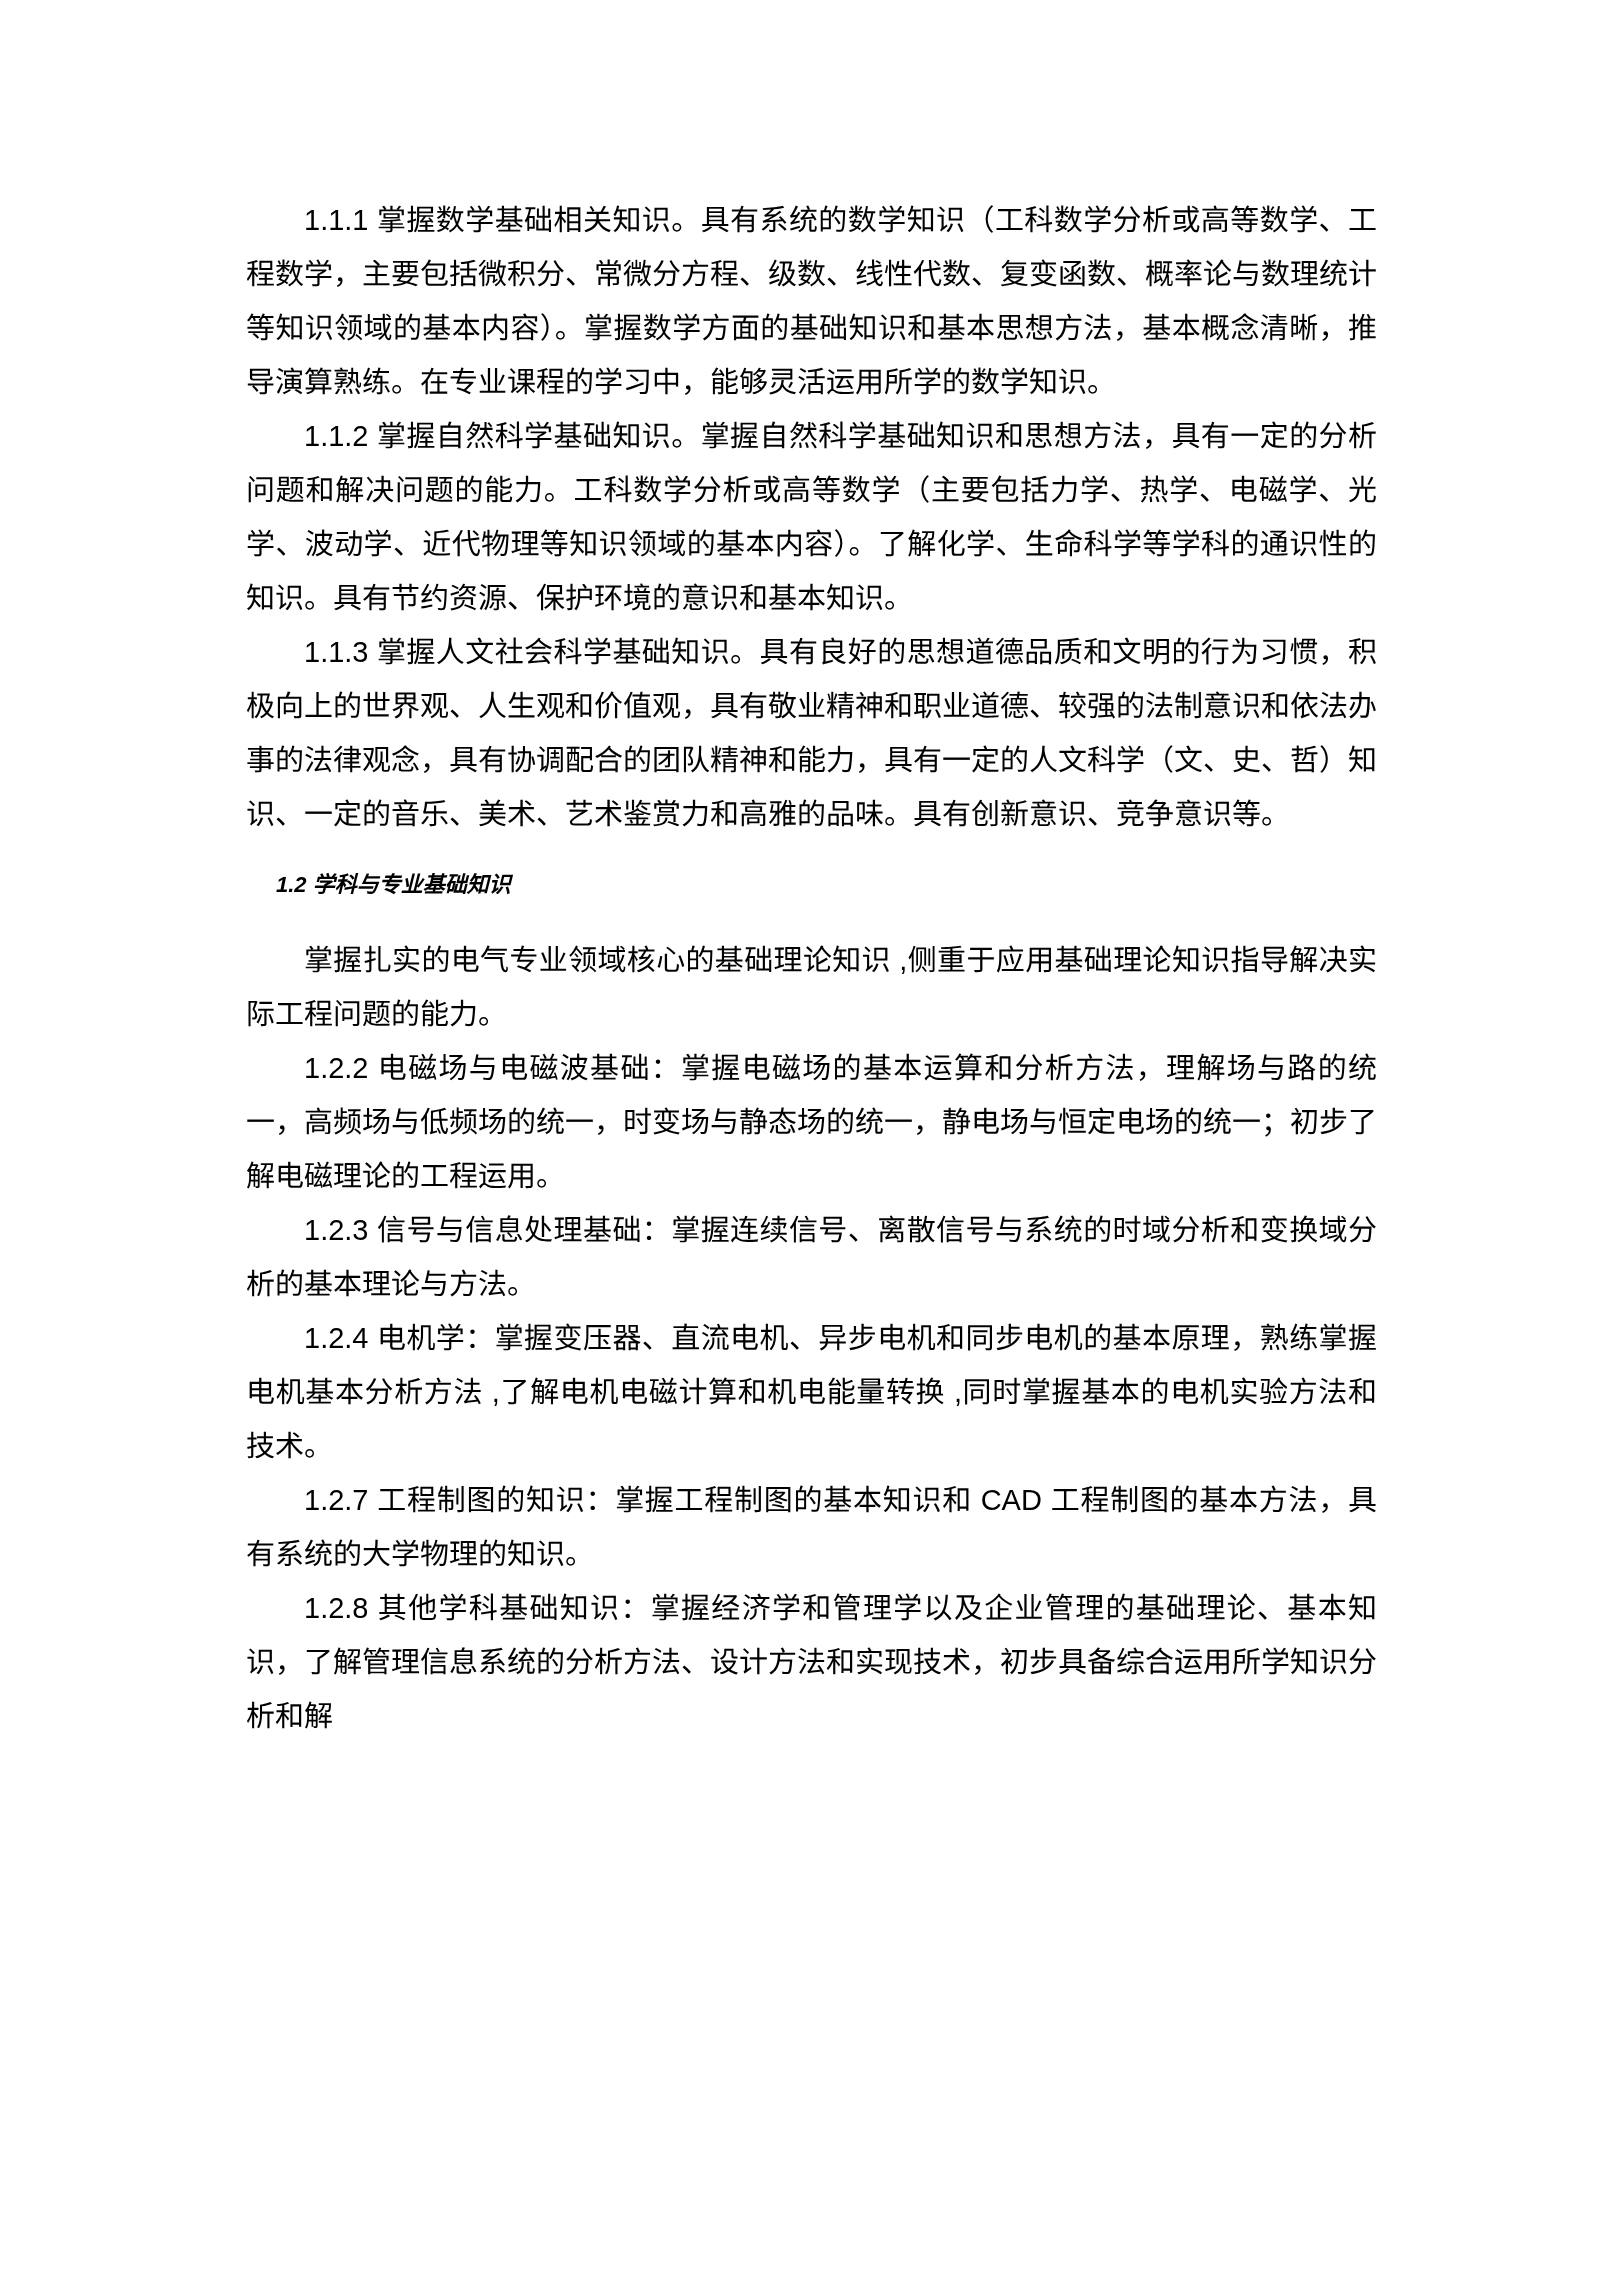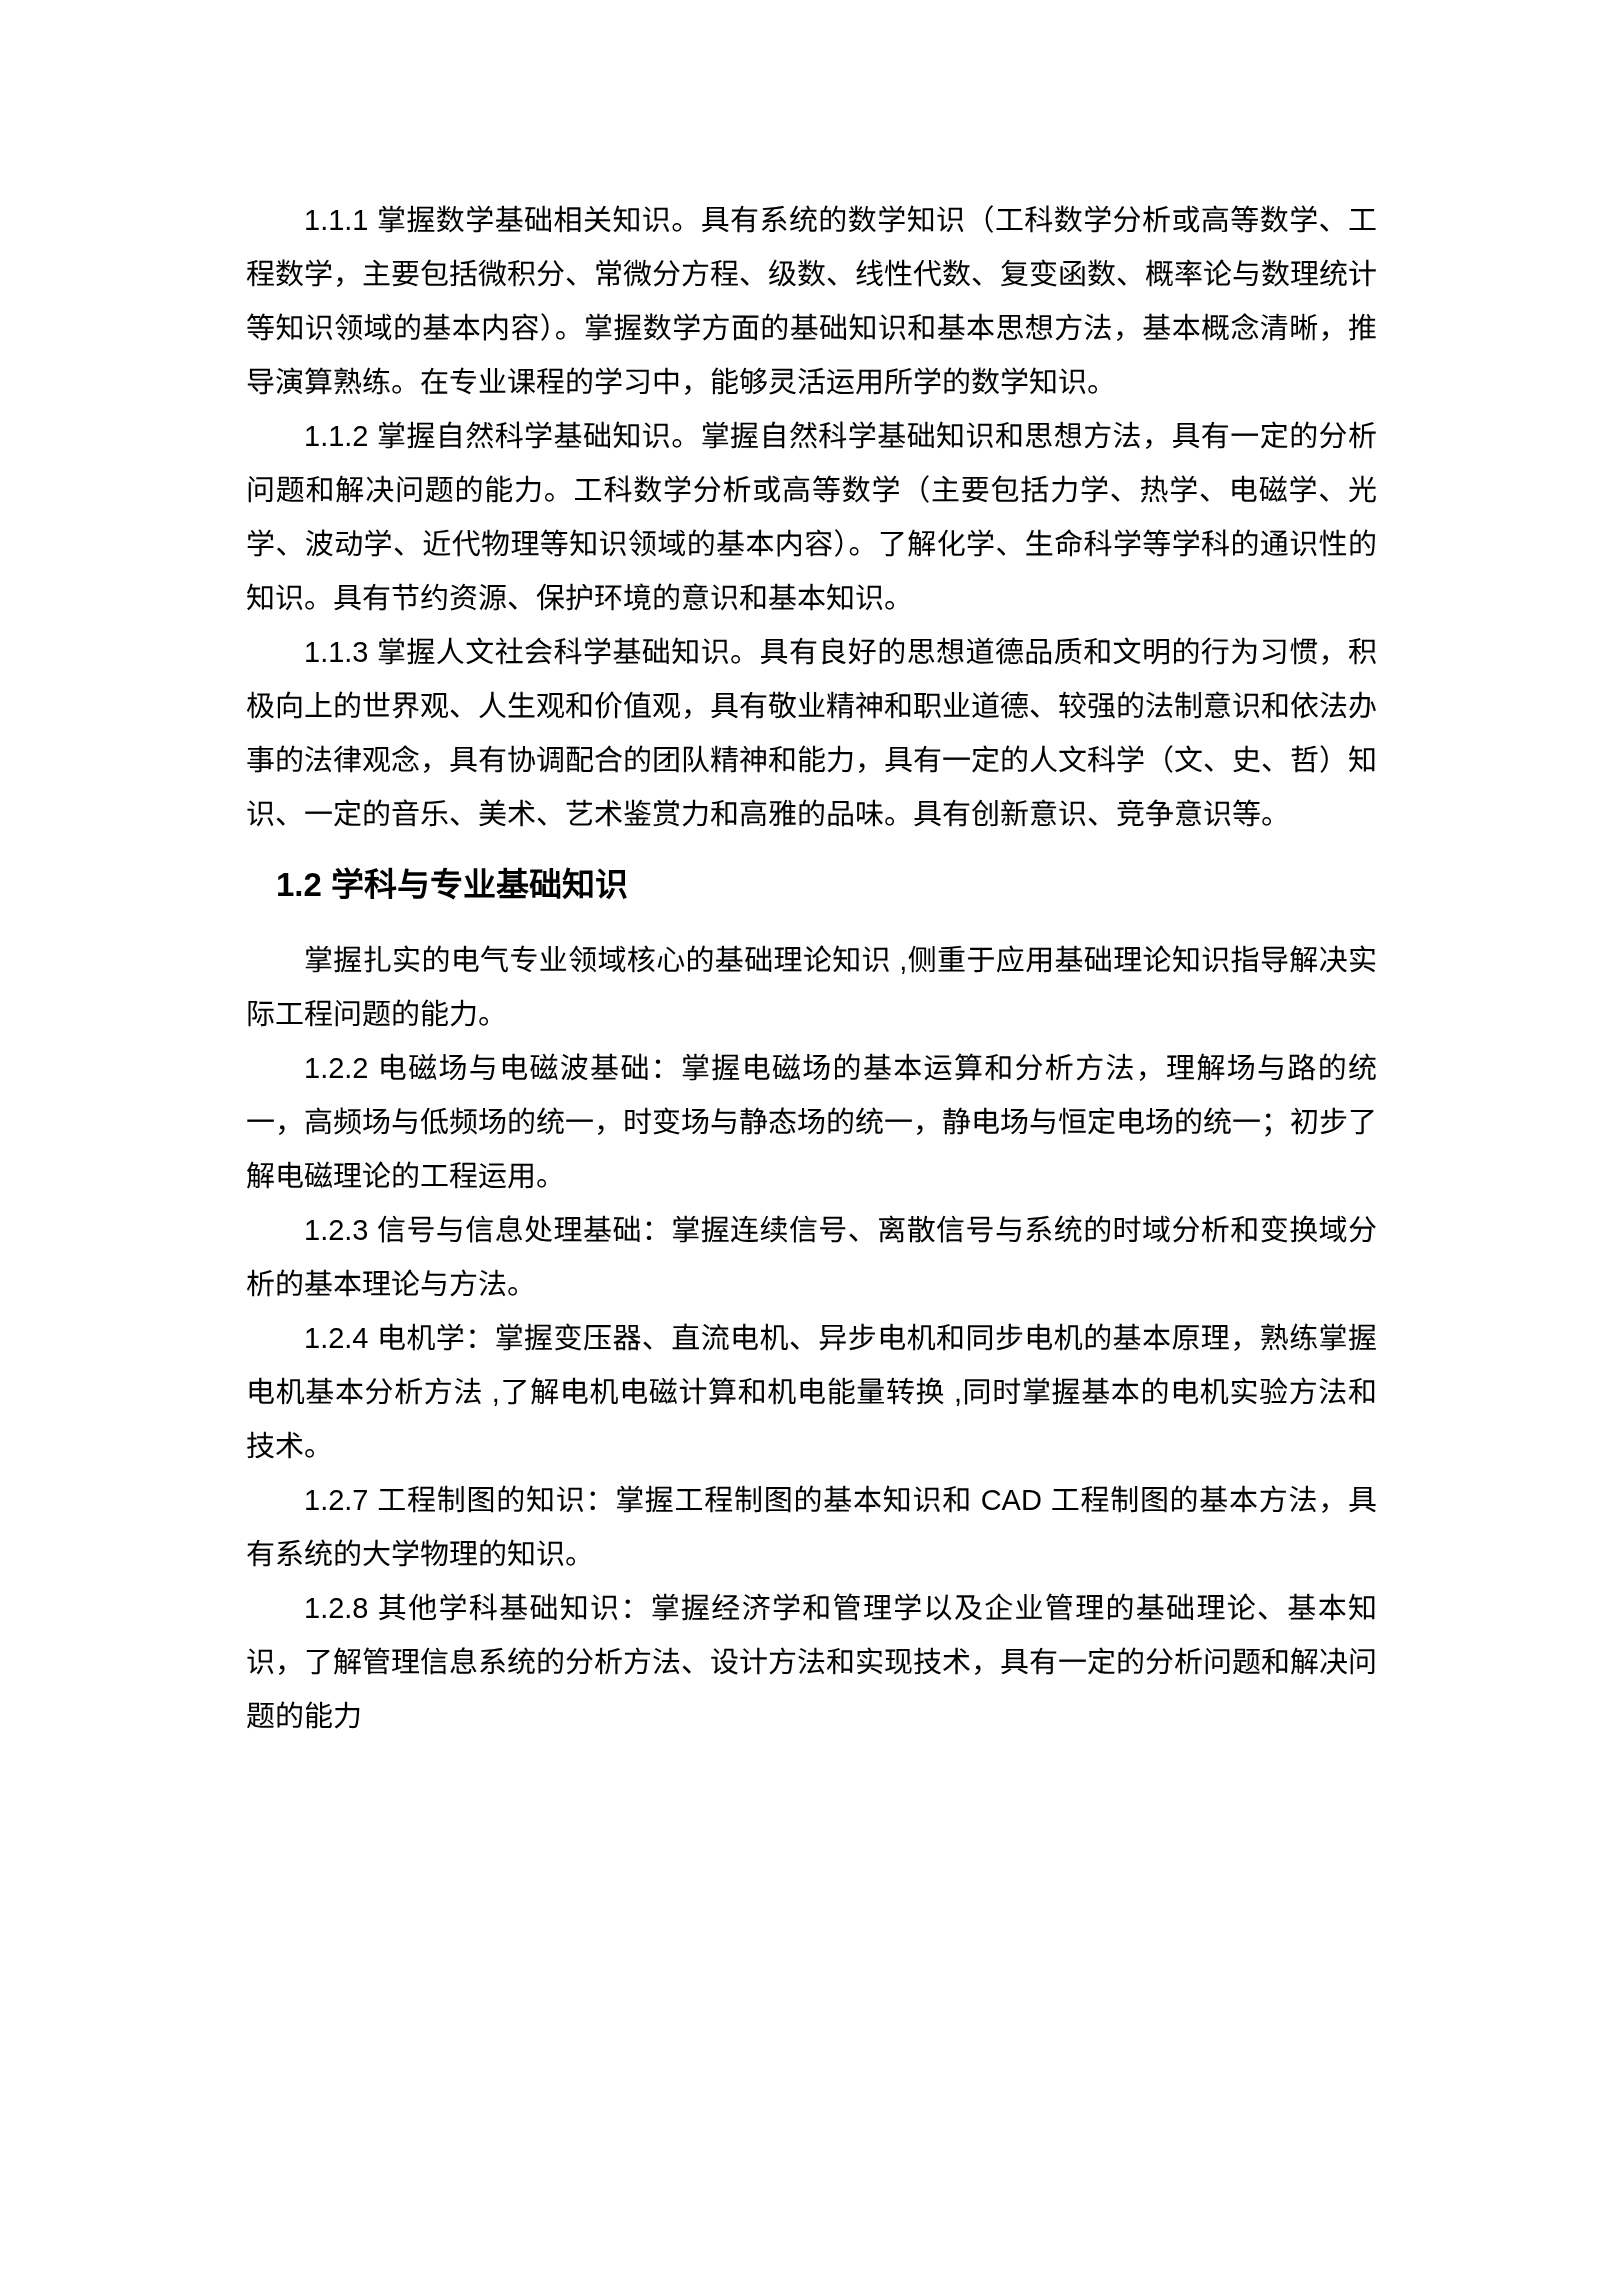--- a/index.html
+++ b/index.html
@@ -29,35 +29,36 @@
     font-size: 29px;
     line-height: 54px;
     text-align: justify;
     text-justify: inter-ideograph;
     text-indent: 58px;
     word-break: break-all;
   }
   .content h2.heading {
     margin: 17px 0 21px 0;
     padding-left: 30px;
-    font-size: 33px;
+    font-size: 22px;
     line-height: 54px;
     font-weight: bold;
+    font-style: italic;
   }
 </style>
 </head>
 <body>
 
 <div class="page">
   <div class="content">
       <p class="paragraph">1.1.1 掌握数学基础相关知识。具有系统的数学知识（工科数学分析或高等数学、工程数学，主要包括微积分、常微分方程、级数、线性代数、复变函数、概率论与数理统计等知识领域的基本内容）。掌握数学方面的基础知识和基本思想方法，基本概念清晰，推导演算熟练。在专业课程的学习中，能够灵活运用所学的数学知识。</p>
       <p class="paragraph">1.1.2 掌握自然科学基础知识。掌握自然科学基础知识和思想方法，具有一定的分析问题和解决问题的能力。工科数学分析或高等数学（主要包括力学、热学、电磁学、光学、波动学、近代物理等知识领域的基本内容）。了解化学、生命科学等学科的通识性的知识。具有节约资源、保护环境的意识和基本知识。</p>
       <p class="paragraph">1.1.3 掌握人文社会科学基础知识。具有良好的思想道德品质和文明的行为习惯，积极向上的世界观、人生观和价值观，具有敬业精神和职业道德、较强的法制意识和依法办事的法律观念，具有协调配合的团队精神和能力，具有一定的人文科学（文、史、哲）知识、一定的音乐、美术、艺术鉴赏力和高雅的品味。具有创新意识、竞争意识等。</p>
       <h2 class="heading">1.2 学科与专业基础知识</h2>
       <p class="paragraph">掌握扎实的电气专业领域核心的基础理论知识 ,侧重于应用基础理论知识指导解决实际工程问题的能力。</p>
       <p class="paragraph">1.2.2 电磁场与电磁波基础：掌握电磁场的基本运算和分析方法，理解场与路的统一，高频场与低频场的统一，时变场与静态场的统一，静电场与恒定电场的统一；初步了解电磁理论的工程运用。</p>
       <p class="paragraph">1.2.3 信号与信息处理基础：掌握连续信号、离散信号与系统的时域分析和变换域分析的基本理论与方法。</p>
       <p class="paragraph">1.2.4 电机学：掌握变压器、直流电机、异步电机和同步电机的基本原理，熟练掌握电机基本分析方法 ,了解电机电磁计算和机电能量转换 ,同时掌握基本的电机实验方法和技术。</p>
       <p class="paragraph">1.2.7 工程制图的知识：掌握工程制图的基本知识和 CAD 工程制图的基本方法，具有系统的大学物理的知识。</p>
-      <p class="paragraph">1.2.8 其他学科基础知识：掌握经济学和管理学以及企业管理的基础理论、基本知识，了解管理信息系统的分析方法、设计方法和实现技术，具有一定的分析问题和解决问题的能力</p>
+      <p class="paragraph">1.2.8 其他学科基础知识：掌握经济学和管理学以及企业管理的基础理论、基本知识，了解管理信息系统的分析方法、设计方法和实现技术，初步具备综合运用所学知识分析和解</p>
     </div>
 </div>
 
 
 </body></html>

